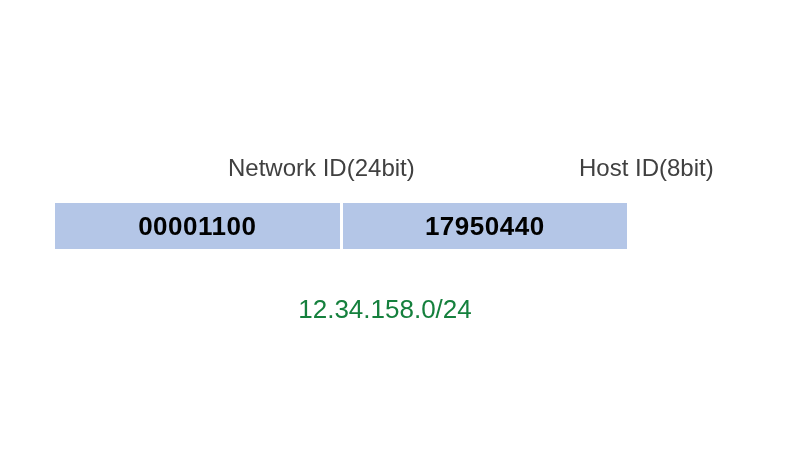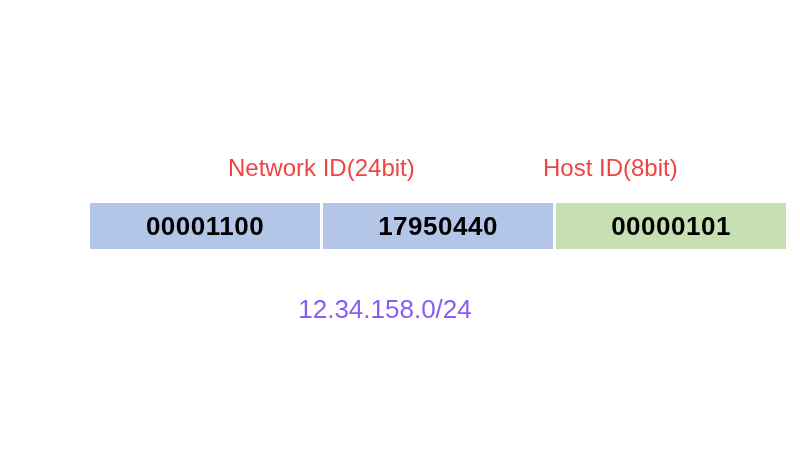--- a/index.html
+++ b/index.html
@@ -16,33 +16,32 @@
     color: var(--text, #000000);
     overflow: hidden;
   }
   .seg-label {
     position: absolute;
     top: 153px;
     font-size: 24px;
     font-weight: 400;
     line-height: 30px;
     white-space: pre;
-    color: #ef4444;
+    color: #404040;
   }
   .label-network { left: 228px; }
-  .label-host   { left: 543px; }
+  .label-host   { left: 579px; }
   .bits-row {
     position: absolute;
     left: 55px;
     top: 203px;
-    width: 696px;
+    width: 572px;
     height: 46px;
     display: flex;
     gap: 3px;
-    margin-left: 35px;
   }
   .octet-cell {
     flex: 1 1 0;
     display: flex;
     align-items: center;
     justify-content: center;
     font-size: 26px;
     font-weight: 700;
     letter-spacing: 0.5px;
     background: var(--network, #b4c6e7);
@@ -51,33 +50,32 @@
     background: var(--host, #c6e0b4);
   }
   .cidr-text {
     position: absolute;
     left: 385px;
     top: 294px;
     transform: translateX(-50%);
     font-size: 26px;
     font-weight: 400;
     white-space: nowrap;
-    color: #8b5cf6;
+    color: #15803d;
   }
 </style>
 </head>
 <body>
 
 <div class="canvas">
 
   <div class="seg-label label-network">Network ID(24bit)</div>
 
   <div class="seg-label label-host">Host ID(8bit)</div>
 
   <div class="bits-row">
     <div class="octet-cell network">00001100</div>
     <div class="octet-cell network">17950440</div>
-    <div class="octet-cell host">00000101</div>
   </div>
 
   <div class="cidr-text">12.34.158.0/24</div>
 
 </div>
 
 </body></html>

